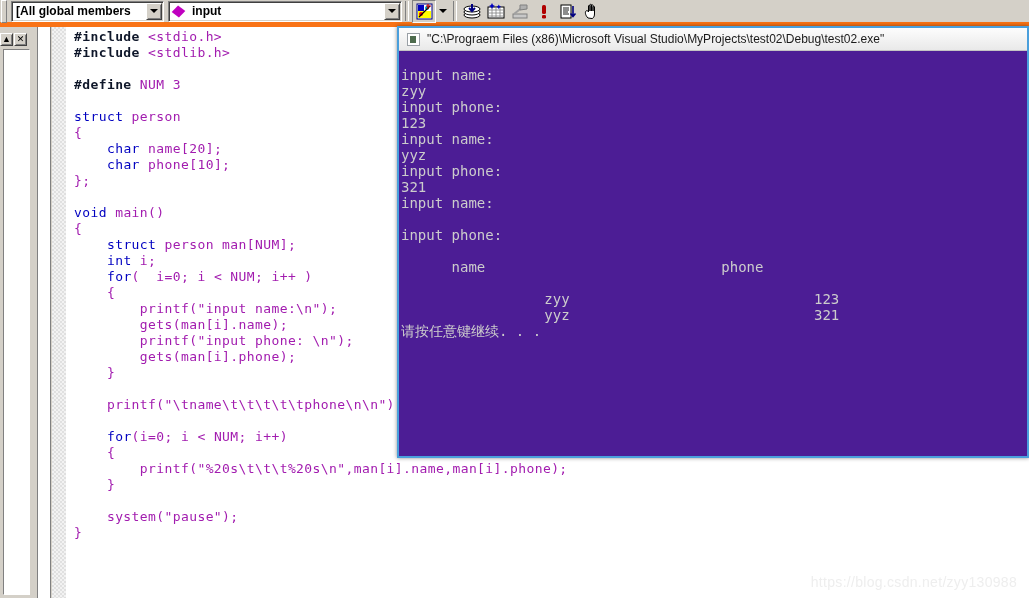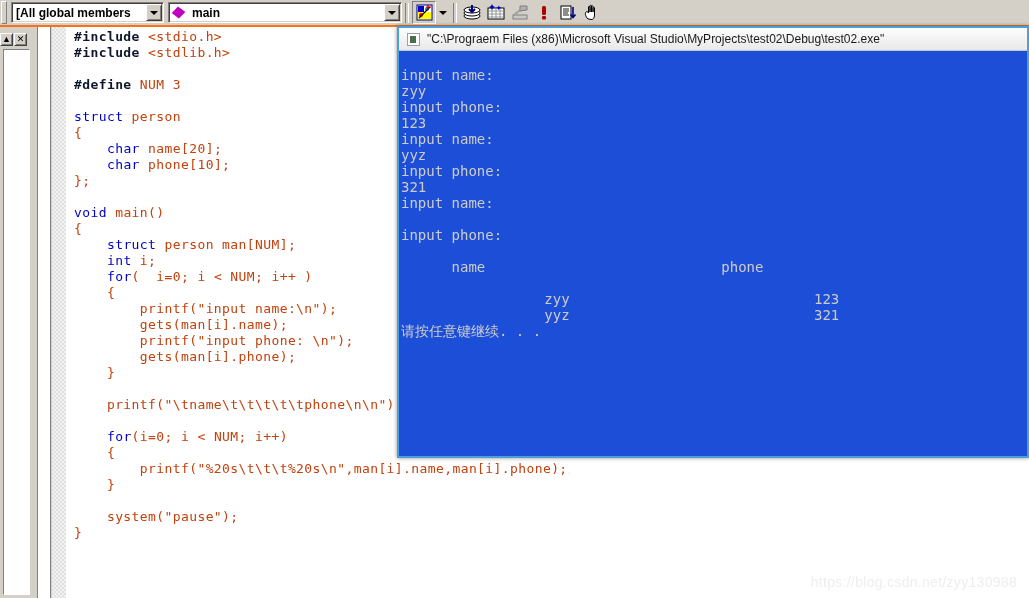--- a/index.html
+++ b/index.html
@@ -15,21 +15,21 @@
     overflow: hidden;
     background: #ffffff;
   }
 
   
   #toolbar {
     position: absolute;
     left: 0; top: 0;
     width: 1029px; height: 27px;
     background: #d4d0c8;
-    border-bottom: 2px solid #f97316;
+    border-bottom: 5px solid #f97316;
     box-sizing: border-box;
     display: flex;
     align-items: center;
   }
   .tb-grip {
     width: 4px; height: 21px;
     margin: 0 2px 0 1px;
     border-left: 1px solid #ffffff;
     border-top: 1px solid #ffffff;
     border-right: 1px solid #808080;
@@ -193,21 +193,21 @@
     left: 22px; top: 2px;
     font-family: "DejaVu Sans Mono", "Liberation Mono", monospace;
     font-size: 13px;
     line-height: 16px;
     white-space: pre;
     color: #000000;
     letter-spacing: 0.4px;
   }
   #code .kw { color: #0000c0; font-weight: normal; }
   #code .pp { color: #0f172a; font-weight: bold; }
-  #code .pl { color: #c2410c; }
+  #code .pl { color: #a21caf; }
   .code-line { height: 16px; }
 
   
   #console-win {
     position: absolute;
     left: 397px; top: 26px;
     width: 632px; height: 432px;
     box-sizing: border-box;
     border: 2px solid #4a9fdc;
     border-top: none;
@@ -244,21 +244,21 @@
   #console-title-text {
     font-family: "Liberation Sans", sans-serif;
     font-size: 12px;
     color: #1a1a1a;
     white-space: nowrap;
   }
   #console-body {
     position: absolute;
     left: 0; top: 25px;
     right: 0; bottom: 0;
-    background: #1d4ed8;
+    background: #4c1d95;
     overflow: hidden;
   }
   #console-text {
     position: absolute;
     left: 2px; top: 2px;
     font-family: "DejaVu Sans Mono", "Liberation Mono", monospace;
     font-size: 14px;
     line-height: 16px;
     color: #cccccc;
     white-space: pre;
@@ -289,21 +289,21 @@
 
     <div class="combo" id="combo-members">
       <span class="combo-text">[All global members</span>
       <span class="combo-arrow">
         <span class="arrow-dn"></span>
       </span>
     </div>
 
     <div class="combo" id="combo-func">
       <span class="diamond"></span>
-      <span class="combo-text">main</span>
+      <span class="combo-text">input</span>
       <span class="combo-arrow">
         <span class="arrow-dn"></span>
       </span>
     </div>
 
     <div class="tb-sep"></div>
 
     <div class="tb-btn pressed">
       <svg width="19" height="19" viewBox="0 0 19 19">
         <rect x="2" y="2" width="15" height="15" fill="#ffffff" stroke="#000080" stroke-width="1"></rect>

